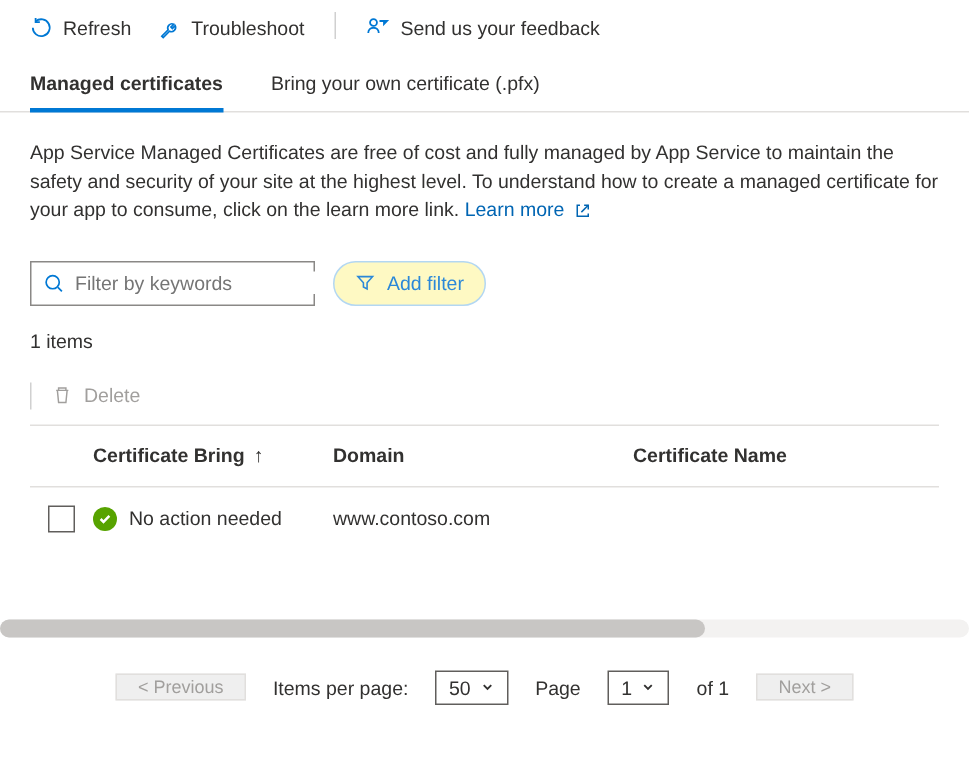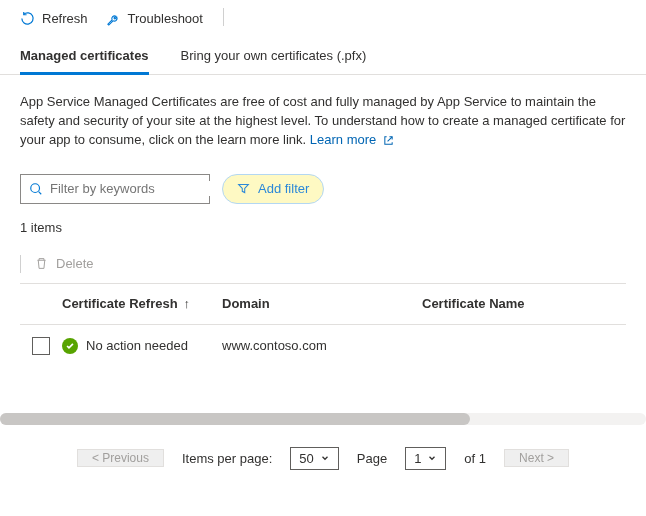--- a/index.html
+++ b/index.html
@@ -159,25 +159,35 @@
   </div>
   <div class="toolbar-btn">
     <span class="ico">
       <svg width="15" height="15" viewBox="0 0 16 16" fill="none" stroke="currentColor" stroke-width="1.2">
           <path d="M10.5 5.5a3 3 0 0 0-4 4L2 14l1 1 4.5-4.5a3 3 0 0 0 4-4l-2 2-1-1 2-2z"></path>
         </svg>
     </span>
     <span>Troubleshoot</span>
   </div>
   <div class="toolbar-sep"></div>
+  <div class="toolbar-btn">
+    <span class="ico">
+      <svg width="16" height="16" viewBox="0 0 16 16" fill="none" stroke="currentColor" stroke-width="1.2">
+          <circle cx="5" cy="5" r="2.3"></circle>
+          <path d="M1.5 12c0-2 1.5-3.5 3.5-3.5S8.5 10 8.5 12"></path>
+          <path d="M9 4h5l-2 2v-2"></path>
+        </svg>
+    </span>
+    <span>Send us your feedback</span>
+  </div>
 </div>
 
 <div class="tabs">
   <div class="tab active">Managed certificates</div>
-  <div class="tab">Bring your own certificates (.pfx)</div>
+  <div class="tab">Bring your own certificate (.pfx)</div>
 </div>
 
 <div class="description">
   <span>App Service Managed Certificates are free of cost and fully managed by App Service to maintain the safety and security of your site at the highest level. To understand how to create a managed certificate for your app to consume, click on the learn more link. </span>
   <a href="#"><span>Learn more</span>
     <svg style="vertical-align:-2px;margin-left:3px" width="11" height="11" viewBox="0 0 12 12" fill="none" stroke="currentColor" stroke-width="1.1">
         <path d="M4 2H2v8h8V8"></path>
         <path d="M7 2h3v3"></path>
         <path d="M10 2 5 7"></path>
       </svg>
@@ -215,21 +225,21 @@
         </svg>
     </span>
     <span>Delete</span>
   </div>
 </div>
 
 <div class="table-wrap">
   <div class="thead">
     <div class="col-chk"></div>
     <div class="col-status">
-      <span>Certificate Refresh</span>
+      <span>Certificate Bring</span>
       <span>↑</span>
     </div>
     <div class="col-domain">Domain</div>
     <div class="col-name">Certificate Name</div>
   </div>
   <div class="trow">
     <div class="col-chk">
       <div class="chkbox"></div>
     </div>
     <div class="col-status status-cell">

